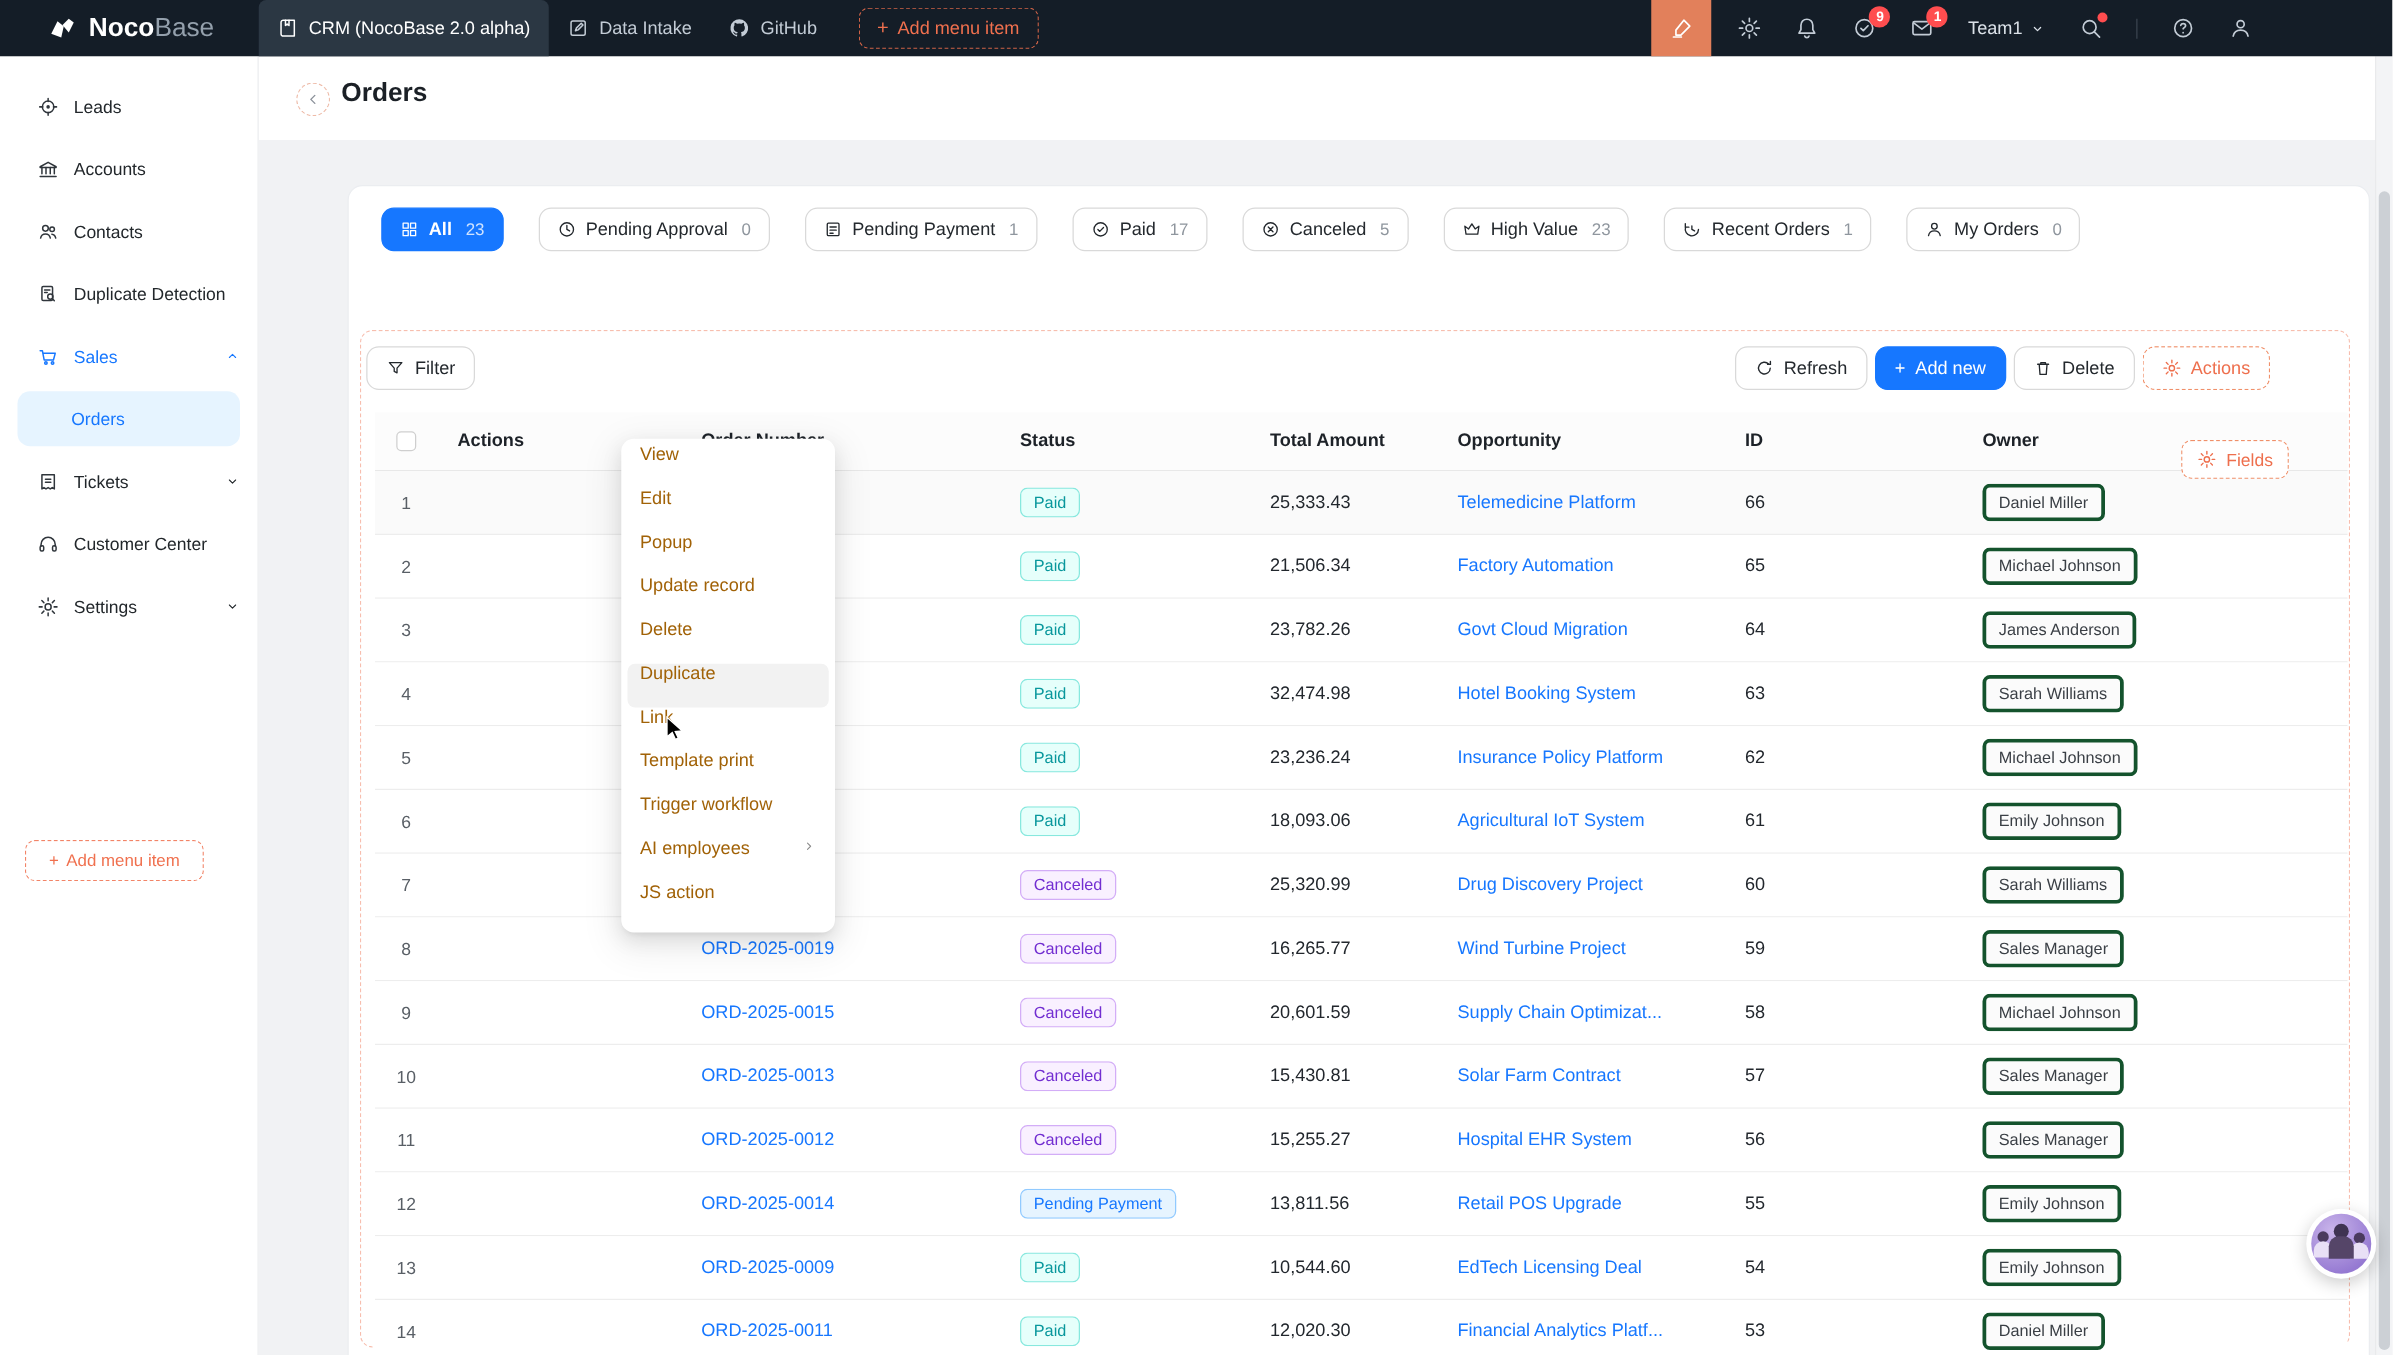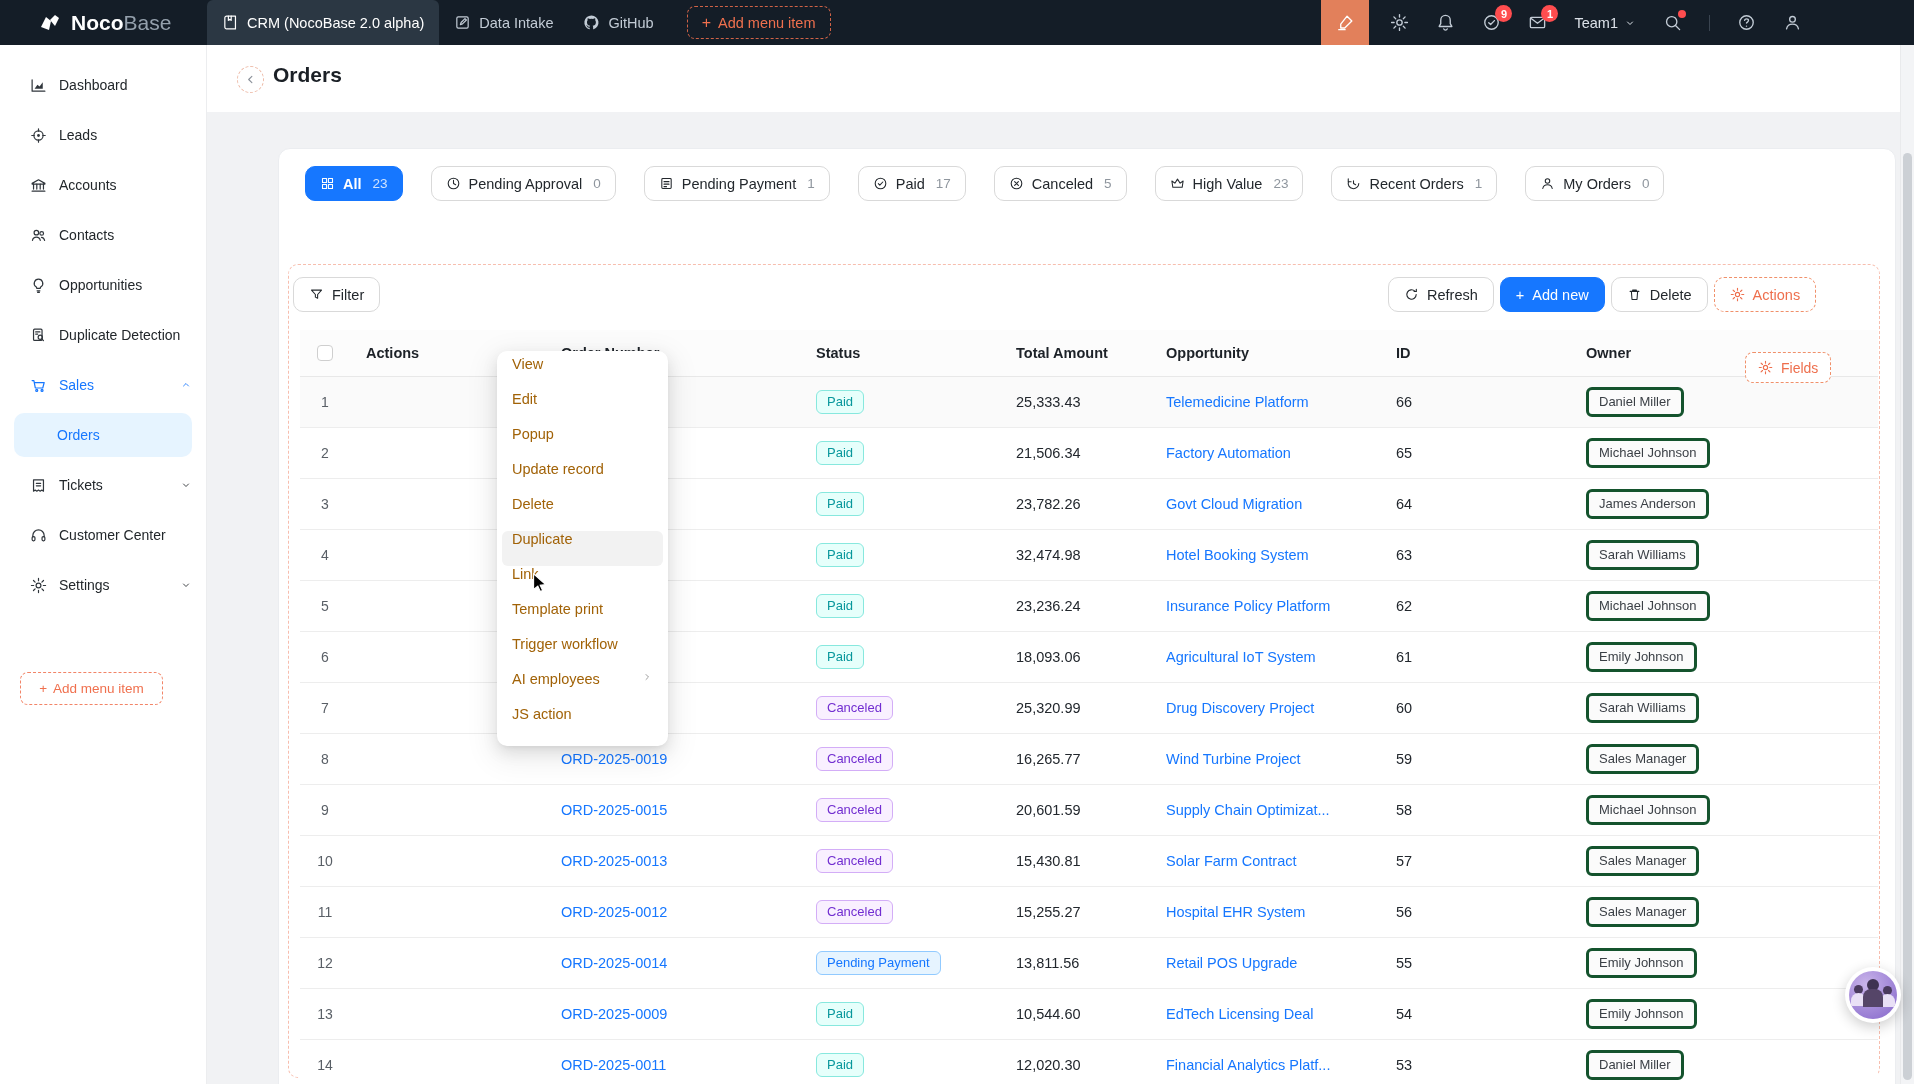--- a/index.html
+++ b/index.html
@@ -220,29 +220,20 @@
           </svg>
         </span></span>
   </div>
 </header>
 
 <aside class="sidebar">
   <div id="side-items">
       <div class="side-item">
         <span class="ic sic" style="width:17px;height:17px">
           <svg viewBox="0 0 24 24" fill="none" stroke="currentColor" stroke-width="1.7" stroke-linecap="round" stroke-linejoin="round">
-            <path d="M3 4v16h18"></path>
-            <path d="M6.5 16.5l4-5.5 3 2.5 4.5-6v9z" fill="currentColor" stroke="none"></path>
-          </svg>
-        </span>
-        <span class="lbl">Dashboard</span>
-      </div>
-      <div class="side-item">
-        <span class="ic sic" style="width:17px;height:17px">
-          <svg viewBox="0 0 24 24" fill="none" stroke="currentColor" stroke-width="1.7" stroke-linecap="round" stroke-linejoin="round">
             <circle cx="12" cy="12" r="6.5"></circle>
             <circle cx="12" cy="12" r="2" fill="currentColor" stroke="none"></circle>
             <path d="M12 2.5v3.5M12 18v3.5M2.5 12H6M18 12h3.5"></path>
           </svg>
         </span>
         <span class="lbl">Leads</span>
       </div>
       <div class="side-item">
         <span class="ic sic" style="width:17px;height:17px">
           <svg viewBox="0 0 24 24" fill="none" stroke="currentColor" stroke-width="1.7" stroke-linecap="round" stroke-linejoin="round">
@@ -255,29 +246,20 @@
       <div class="side-item">
         <span class="ic sic" style="width:17px;height:17px">
           <svg viewBox="0 0 24 24" fill="none" stroke="currentColor" stroke-width="1.7" stroke-linecap="round" stroke-linejoin="round">
             <circle cx="9" cy="8" r="3.2"></circle>
             <path d="M3.5 19c.6-3 2.8-4.6 5.5-4.6s4.9 1.6 5.5 4.6"></path>
             <circle cx="16.5" cy="9" r="2.6"></circle>
             <path d="M16.2 14.6c2.3.2 3.9 1.7 4.4 4.4"></path>
           </svg>
         </span>
         <span class="lbl">Contacts</span>
-      </div>
-      <div class="side-item">
-        <span class="ic sic" style="width:17px;height:17px">
-          <svg viewBox="0 0 24 24" fill="none" stroke="currentColor" stroke-width="1.7" stroke-linecap="round" stroke-linejoin="round">
-            <path d="M12 3a6 6 0 00-3.5 10.9c.8.6 1 1.3 1 2.1h5c0-.8.2-1.5 1-2.1A6 6 0 0012 3z"></path>
-            <path d="M10 19.5h4M10.8 21.8h2.4"></path>
-          </svg>
-        </span>
-        <span class="lbl">Opportunities</span>
       </div>
       <div class="side-item">
         <span class="ic sic" style="width:17px;height:17px">
           <svg viewBox="0 0 24 24" fill="none" stroke="currentColor" stroke-width="1.7" stroke-linecap="round" stroke-linejoin="round">
             <rect x="5" y="3" width="12" height="16" rx="1.5"></rect>
             <path d="M8 7h6M8 10h3"></path>
             <circle cx="14.5" cy="14.5" r="3"></circle>
             <path d="M16.7 16.7L19 19.2"></path>
           </svg>
         </span>

